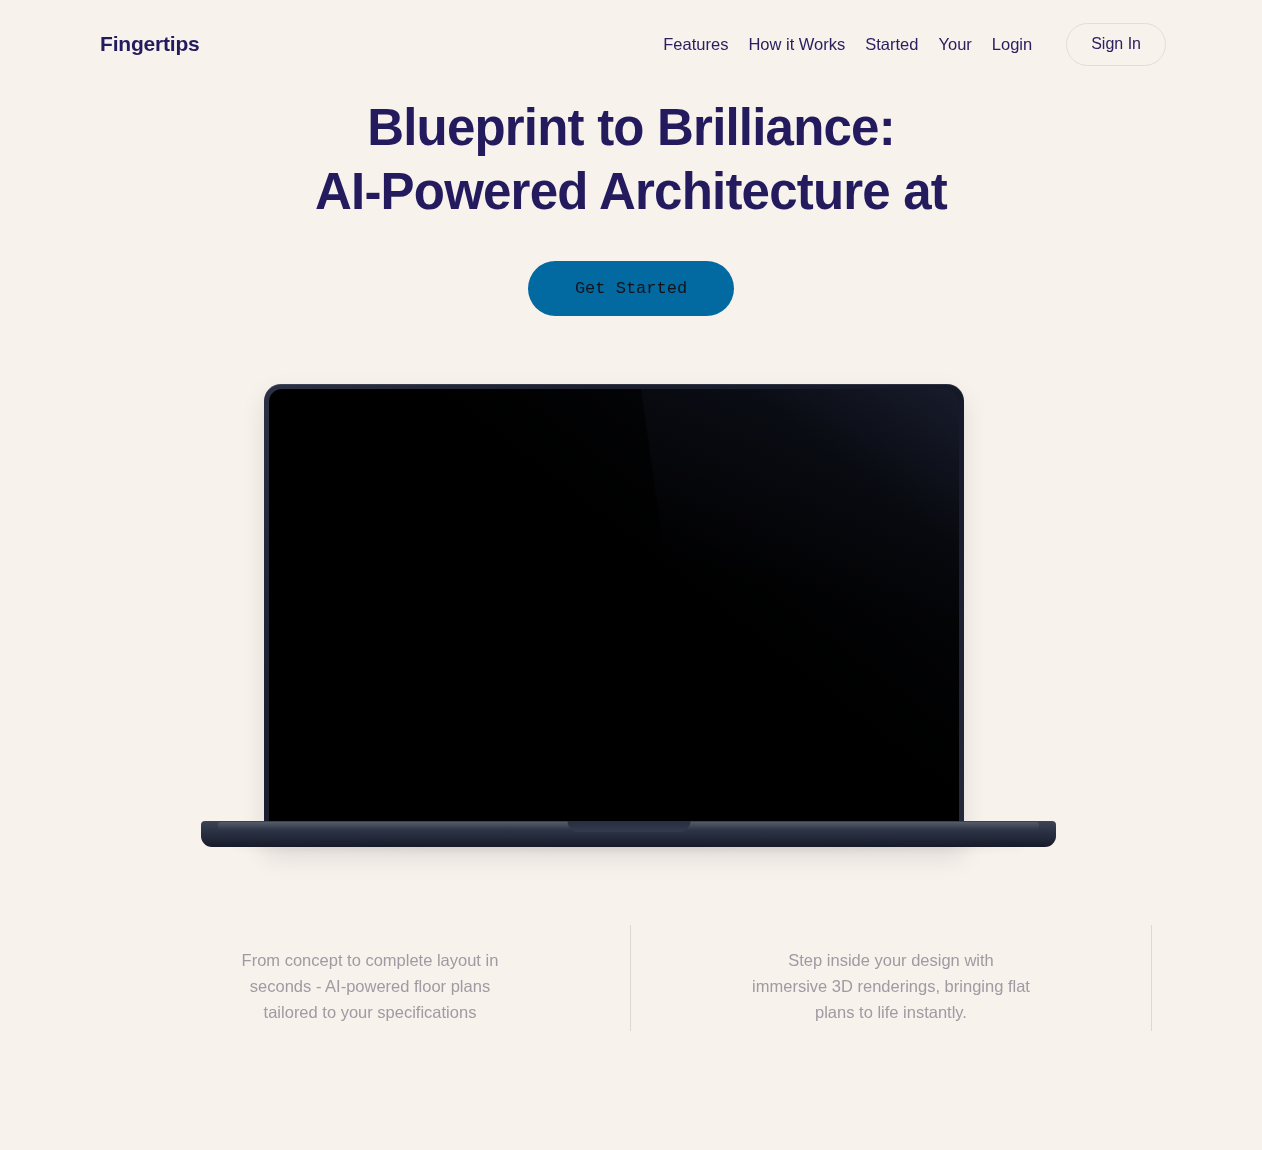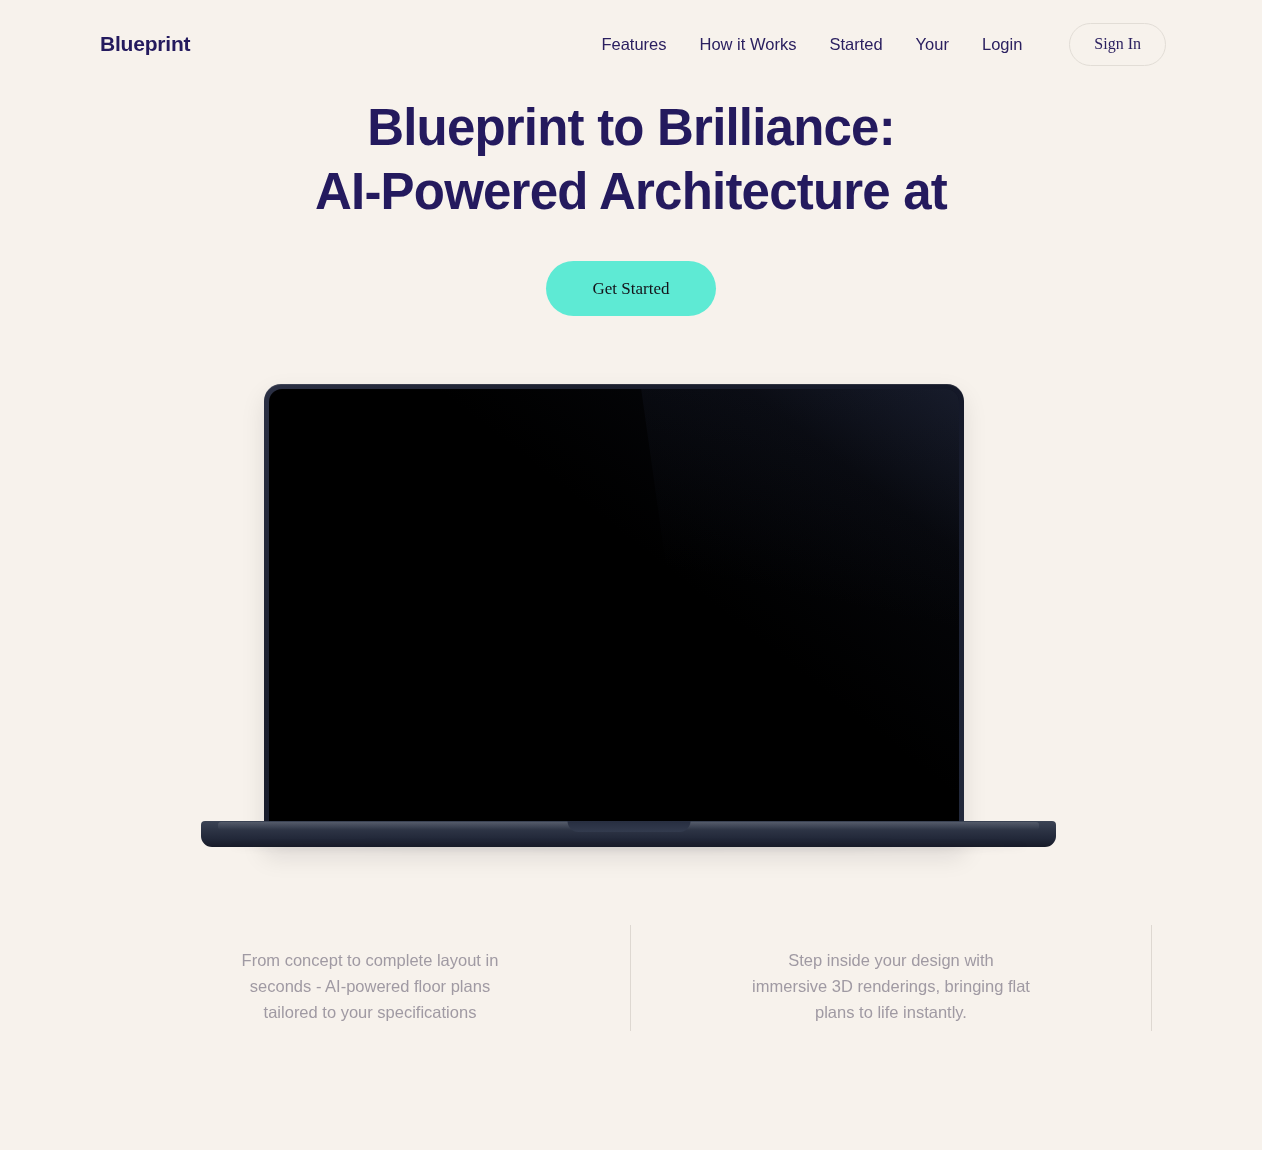--- a/index.html
+++ b/index.html
@@ -31,41 +31,41 @@
     font-weight: 700;
     letter-spacing: -0.2px;
     color: #241a5e;
     white-space: nowrap;
   }
 
   .nav {
     margin-left: auto;
     display: flex;
     align-items: center;
-    gap: 33px;
+    gap: 20px;
   }
 
   .nav-link {
     font-size: 16.5px;
     color: #2b2060;
     text-decoration: none;
     white-space: nowrap;
     cursor: pointer;
   }
 
   .signin-btn {
     margin-left: 14px;
     font-size: 16px;
     color: #2b2060;
     background: transparent;
     border: 1px solid #e2ddd6;
     border-radius: 999px;
     padding: 11px 24px 12px;
     cursor: pointer;
-    font-family: Liberation Serif, serif;
+    font-family: Liberation Sans, sans-serif;
     white-space: nowrap;
   }
 
   
   .hero {
     text-align: center;
     padding-top: 8px;
   }
 
   .hero-title {
@@ -78,26 +78,26 @@
     margin: 0 auto;
   }
 
   .cta-wrap {
     margin-top: 37px;
     display: flex;
     justify-content: center;
   }
 
   .cta-btn {
-    background: #5eead4;
+    background: #0369a1;
     color: #14131a;
     border: none;
     border-radius: 999px;
     font-size: 17px;
-    font-family: Liberation Serif, serif;
+    font-family: Liberation Mono, monospace;
     padding: 19px 47px;
     cursor: pointer;
     line-height: 1;
   }
 
   
   .laptop {
     position: relative;
     width: 890px;
     height: 500px;
@@ -244,21 +244,21 @@
     background: #ded8d1;
     align-self: stretch;
     margin: 8px 0 8px;
   }
 </style>
 </head>
 <body>
 
 <header class="site-header">
 
-  <div class="brand">Blueprint</div>
+  <div class="brand">Fingertips</div>
 
   <nav class="nav">
 
     <a class="nav-link" href="#">Features</a>
 
     <a class="nav-link" href="#">How it Works</a>
 
     <a class="nav-link" href="#">Started</a>
 
     <a class="nav-link" href="#">Your</a>

